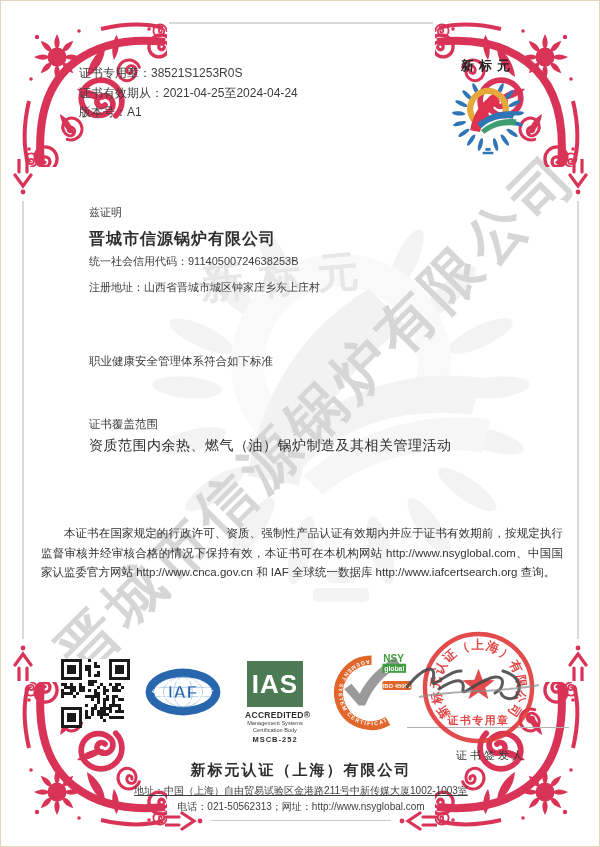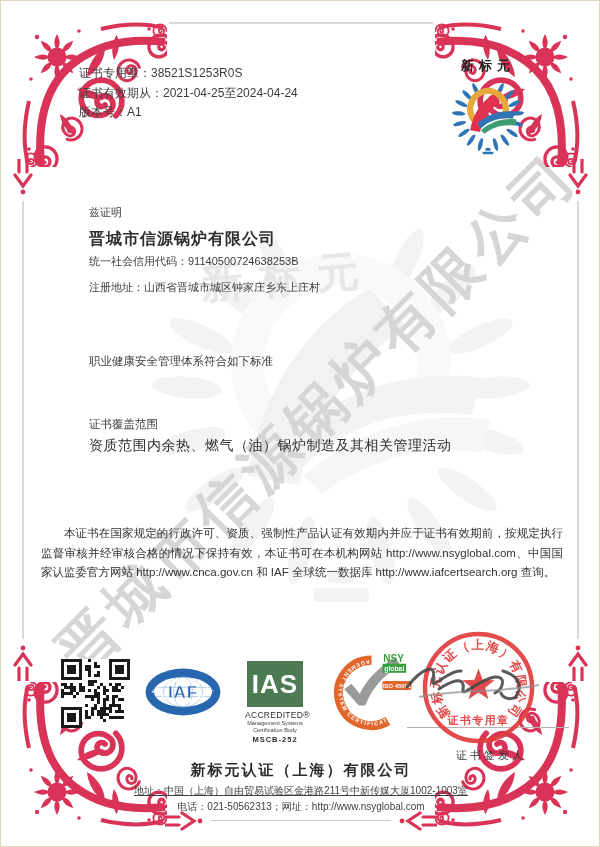--- a/index.html
+++ b/index.html
@@ -30,21 +30,21 @@
   #brand-logo .brand-text{font-size:13px;font-weight:bold;color:#222;letter-spacing:5px;}
   
   #qr{left:60px;top:658px;width:63px;height:63px;position:absolute;background:#fff;z-index:3;}
   #qr .c{position:absolute;background:#1a1a1a;width:3px;height:3px;}
   #qr .f{position:absolute;width:15px;height:15px;border:3px solid #1a1a1a;background:#fff;}
   #qr .f i{position:absolute;left:3px;top:3px;width:9px;height:9px;background:#1a1a1a;display:block;}
   #iaf-logo{left:143px;top:666px;z-index:3;}
   #ias-block{left:244px;top:660px;width:60px;text-align:center;z-index:3;}
   #ias-box{width:56px;height:46px;background:#4c7a52;color:#fff;display:flex;align-items:center;
     justify-content:center;font-size:26px;font-weight:bold;letter-spacing:1px;margin:0 auto;}
-  .ias-l1{font-size:8.5px;font-weight:normal;color:#2e2e2e;margin-top:3px;letter-spacing:.3px;}
+  .ias-l1{font-size:8.5px;font-weight:bold;color:#2e2e2e;margin-top:3px;letter-spacing:.3px;}
   .ias-l2{font-size:5.6px;color:#444;line-height:7px;}
   .ias-l4{font-size:7.5px;font-weight:bold;color:#2e2e2e;letter-spacing:1px;margin-top:1px;}
   #nsy-mark{left:330px;top:650px;z-index:3;}
   
   #sign-line{left:406px;top:726px;width:162px;height:1px;background:#b3b3b3;z-index:2;}
   #company-seal{left:418px;top:627px;z-index:3;}
   #signature{left:398px;top:648px;z-index:4;}
   #signer-label{left:430px;top:747px;width:120px;text-align:center;font-size:11px;letter-spacing:3px;color:#333;z-index:3;}
   
   .footer-text{left:0;width:600px;text-align:center;z-index:3;}

